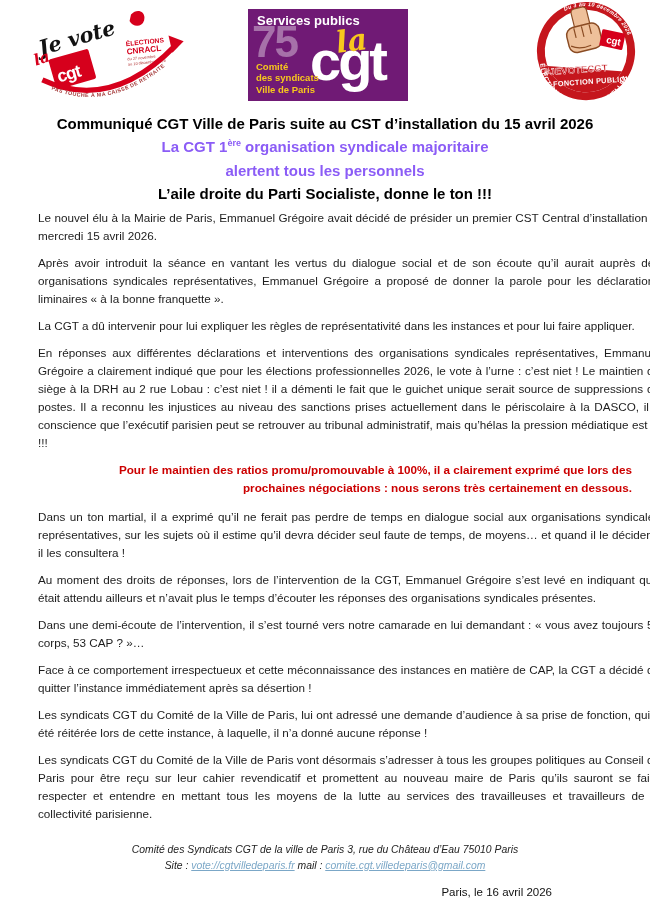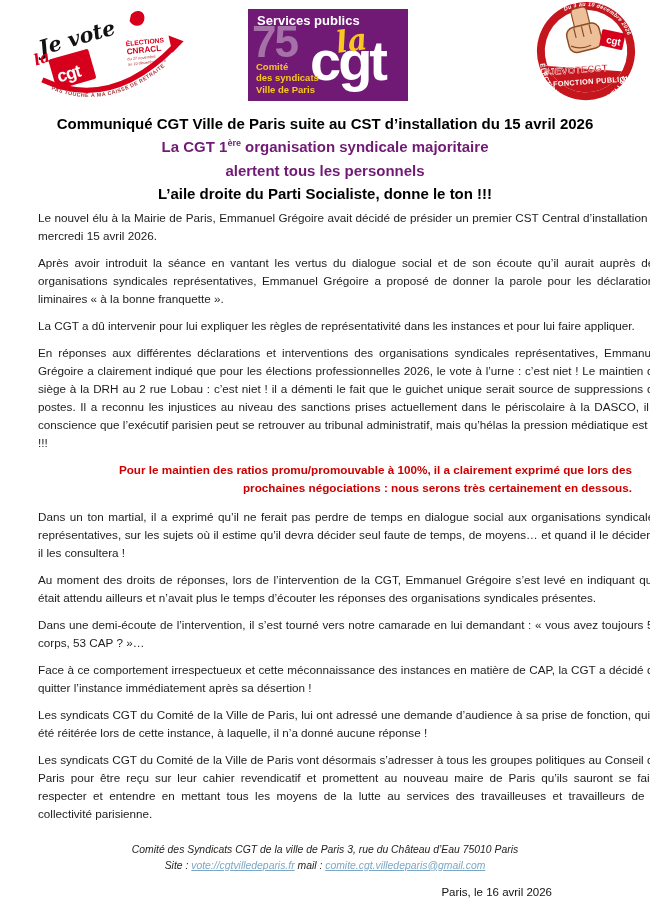--- a/index.html
+++ b/index.html
@@ -31,21 +31,21 @@
     font-size:56px;font-weight:bold;color:#fff;letter-spacing:-3px;line-height:1;
   }
   .lc-comite{
     position:absolute;left:8px;bottom:6px;z-index:3;
     font-size:9.5px;font-weight:bold;color:#f8c81c;line-height:1.2;margin-top:14px;
   }
   .logo-right{position:absolute;left:524px;top:0px;width:124px;height:108px;}
   
   .headings{position:absolute;left:0;top:112px;width:650px;text-align:center;}
   .h-line{font-weight:bold;font-size:15px;line-height:1.55;color:#000;text-align:center;}
-  .h-red{color:#701a75;}
+  .h-red{color:#8b5cf6;}
   .h-line sup{font-size:60%;vertical-align:super;}
   
   .content{
     position:absolute;left:14px;top:209px;width:622px;
     font-size:11.7px;line-height:1.54;text-align:justify;color:#1c1c1c;margin-left:24px;
   }
   .content p{margin:0 0 9px 0;}
   .content p.highlight{
     color:#cc0000;font-weight:bold;text-align:right;
     padding:0 28px;margin:2px 0 11px 0;

